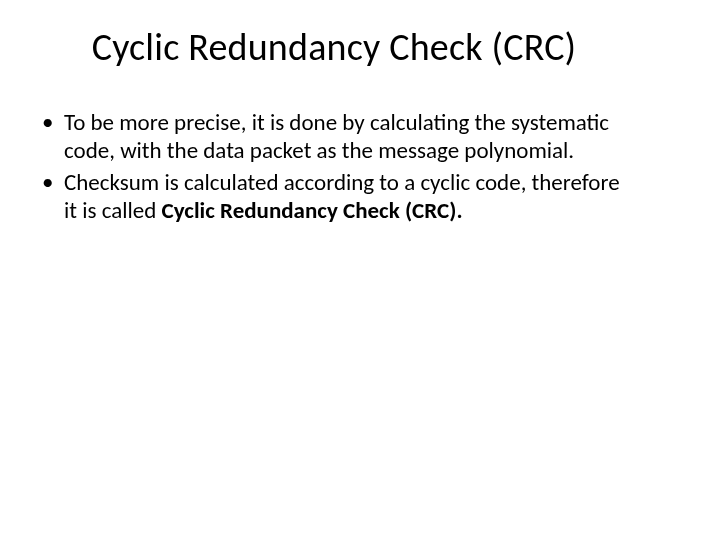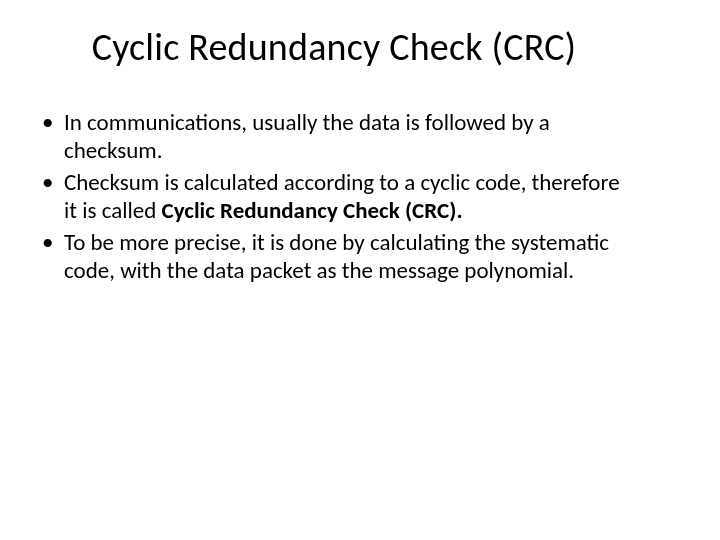--- a/index.html
+++ b/index.html
@@ -11,22 +11,19 @@
   .bullets li::before { content: "•"; position: absolute; left: 6px; top: 0; font-size: 23px; }
   .bold { font-weight: 700; }
 </style>
 </head>
 <body>
 
 <div class="slide">
   <h1 class="title">Cyclic Redundancy Check (CRC)</h1>
   <ul class="bullets">
     <li>
-      <span>In communications, usually the data is followed by a checksum.</span>
+      <span>To be more precise, it is done by calculating the systematic code, with the data packet as the message polynomial.</span>
     </li>
     <li>
       <span>Checksum is calculated according to a cyclic code, therefore it is called </span><span class="bold">Cyclic Redundancy Check (CRC).</span>
-    </li>
-    <li>
-      <span>To be more precise, it is done by calculating the systematic code, with the data packet as the message polynomial.</span>
     </li>
   </ul>
 </div>
 
 </body></html>

